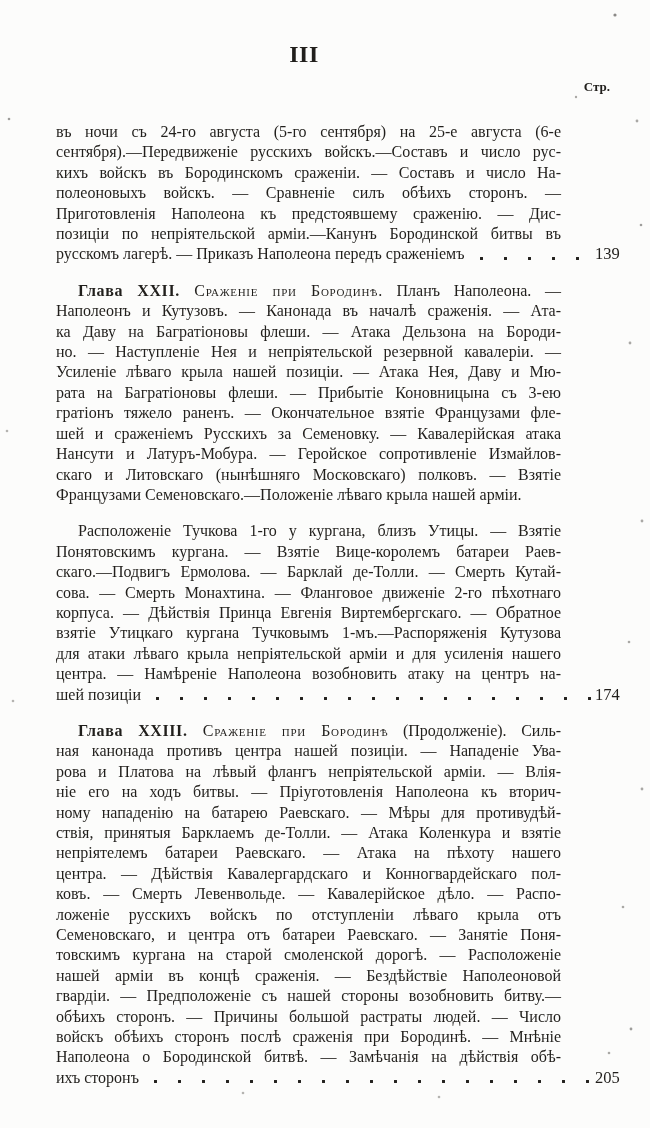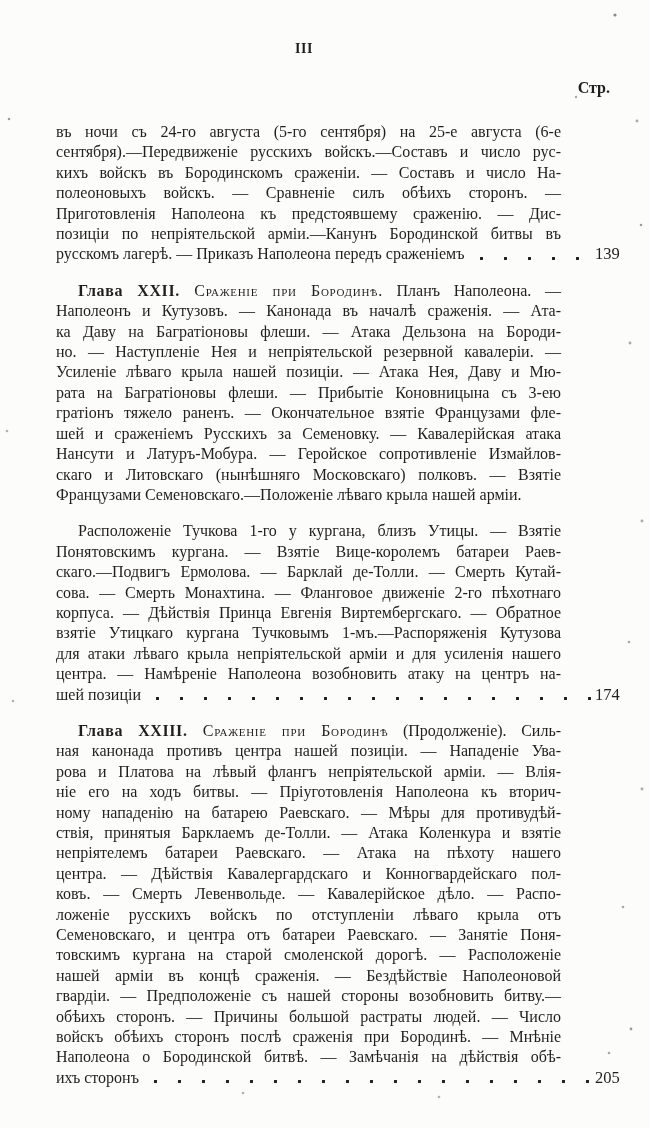--- a/index.html
+++ b/index.html
@@ -17,29 +17,29 @@
     font-family: "Liberation Serif", "DejaVu Serif", serif;
     color: #211f1c;
   }
   .folio {
     position: absolute;
     top: 41px;
     left: 0;
     width: 608px;
     text-align: center;
     font-weight: 700;
-    font-size: 14px;
+    font-size: 24px;
     letter-spacing: 0.5px;
   }
   .col-label {
     position: absolute;
     top: 79px;
     right: 40px;
     font-weight: 700;
-    font-size: 16px;
+    font-size: 13px;
   }
   .toc {
     position: absolute;
     top: 106px;
     left: 40px;
     width: 573px;
     font-size: 16px;
     line-height: 20.4px;
   }
   .entry { margin: 16px; }

